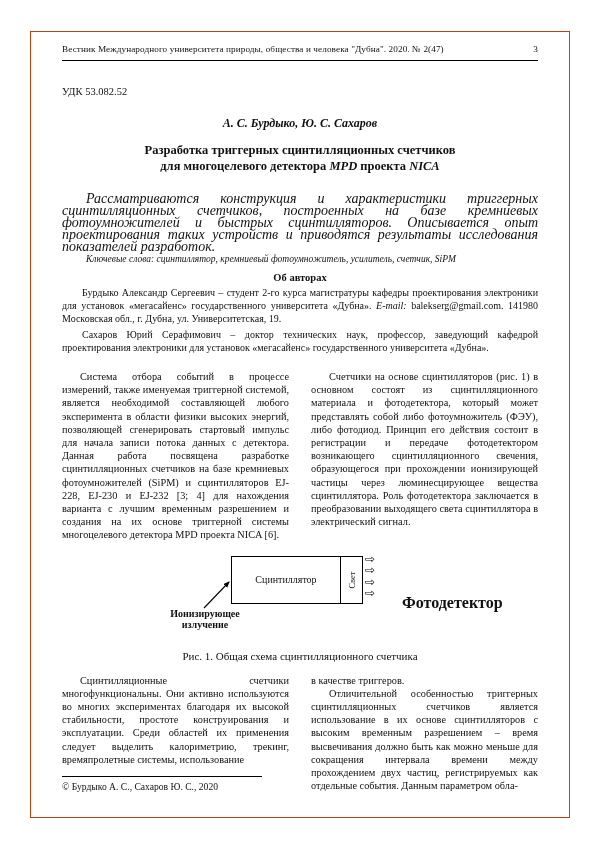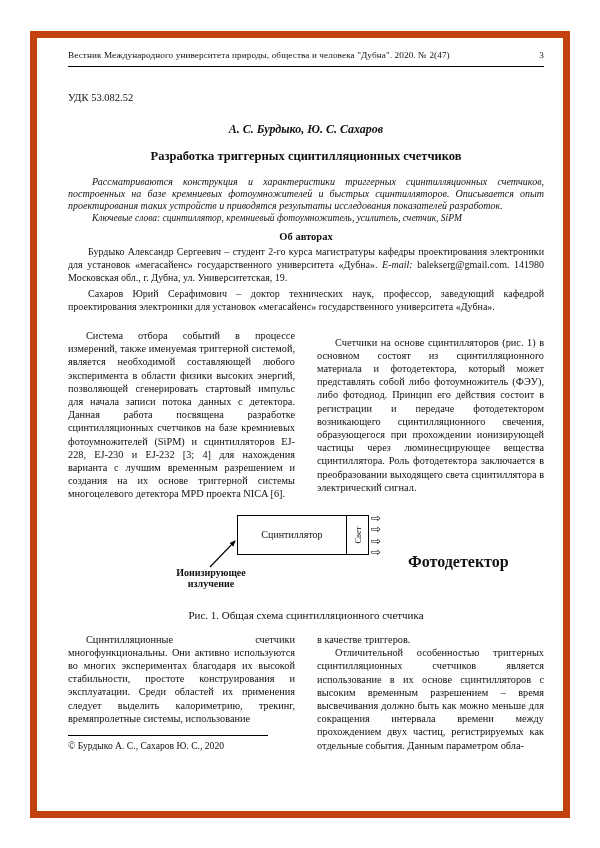--- a/index.html
+++ b/index.html
@@ -6,56 +6,56 @@
   html,body { width:600px; height:848px; }
   body {
     background:#ffffff;
     font-family:"Liberation Serif","DejaVu Serif",serif;
     color:#111;
     overflow:hidden;
   }
   .page { position:relative; width:600px; height:848px; background:#fff; }
   .frame {
     position:absolute; left:30px; top:31px; width:540px; height:787px;
-    border:7px solid #c2410c;
+    border:1px solid #c2410c;
   }
   .content { position:absolute; left:31px; top:12px; width:476px; }
 
   .header { display:flex; justify-content:space-between; align-items:baseline;
     font-size:9.2px; letter-spacing:0.1px; }
   .rule { border-top:1px solid #000; margin-top:6px; }
 
   .udk { margin-top:25px; font-size:10.5px; }
 
   .authors { margin-top:19px; text-align:center; font-weight:bold; font-style:italic;
     font-size:12px; }
 
   .title { margin-top:11px; text-align:center; font-weight:bold; font-size:12.5px;
     line-height:16px; }
   .it { font-style:italic; }
   .b { font-weight:normal; }
 
-  .abstract { margin-top:12px; font-style:italic; font-size:10px; line-height:12px;
+  .abstract { margin-top:19px; font-style:italic; font-size:14px; line-height:12px;
     text-align:justify; text-indent:24px; }
   .keywords { font-style:italic; font-size:9.5px; line-height:12px;
     text-align:justify; text-indent:24px; }
 
   .about-heading { margin-top:7px; text-align:center; font-weight:bold; font-size:10.5px; }
 
   .bio { margin-top:3px; font-size:10px; line-height:13px; text-align:justify;
     text-indent:20px; }
 
-  .cols { margin-top:16px; display:flex; gap:22px;align-items:center; }
+  .cols { margin-top:16px; display:flex; gap:22px; }
   .cols2 { margin-top:12px; }
   .col { width:230px; font-size:10.3px; line-height:13.2px; text-align:justify; }
   .col p { text-indent:18px; }
   .col p.noindent { text-indent:0; }
 
   .figure { position:relative; margin-top:8px; height:92px; }
-  .scint-box { position:absolute; left:169px; top:6px; width:132px; height:40px;
+  .scint-box { position:absolute; left:169px; top:6px; width:132px; height:48px;
     border:1px solid #000; background:#fff; }
   .scint-label { position:absolute; left:0; top:0; bottom:0; right:22px;
     display:flex; align-items:center; justify-content:center; font-size:10px; }
   .light-strip { position:absolute; right:0; top:0; bottom:0; width:22px;
     border-left:1px solid #000; }
   .light-label { position:absolute; left:50%; top:50%;
     transform:translate(-50%,-50%) rotate(-90deg); font-size:8.5px; white-space:nowrap; }
   .light-arrows { position:absolute; left:303px; top:4px; display:flex;
     flex-direction:column; font-family:"DejaVu Sans",sans-serif;
     font-size:12px; line-height:11.5px; color:#000; }
@@ -81,20 +81,21 @@
         <span>3</span>
       </div>
       <div class="rule"></div>
 
       <div class="udk">УДК 53.082.52</div>
 
       <div class="authors">А. С. Бурдыко,  Ю. С. Сахаров</div>
 
       <div class="title">
         <div>Разработка триггерных сцинтилляционных счетчиков</div>
+        <div><span>для многоцелевого детектора </span><span class="it">MPD</span><span> проекта </span><span class="it">NICA</span></div>
       </div>
 
       <p class="abstract">Рассматриваются конструкция и характеристики триггерных сцинтилляционных счетчиков, построенных на базе кремниевых фотоумножителей и быстрых сцинтилляторов. Описывается опыт проектирования таких устройств и приводятся результаты исследования показателей разработок.</p>
       <p class="keywords"><span>Ключевые слова:</span><span> сцинтиллятор, кремниевый фотоумножитель, усилитель, счетчик, SiPM</span></p>
 
       <div class="about-heading">Об авторах</div>
 
       <p class="bio"><span class="b">Бурдыко Александр Сергеевич</span><span> – студент 2-го курса магистратуры кафедры проектирования электроники для установок «мегасайенс» государственного университета «Дубна». </span><span class="it">E-mail:</span><span> balekserg@gmail.com. 141980 Московская обл., г. Дубна, ул. Университетская, 19.</span></p>
       <p class="bio"><span class="b">Сахаров Юрий Серафимович</span><span> – доктор технических наук, профессор, заведующий кафедрой проектирования электроники для установок «мегасайенс» государственного университета «Дубна».</span></p>
 

